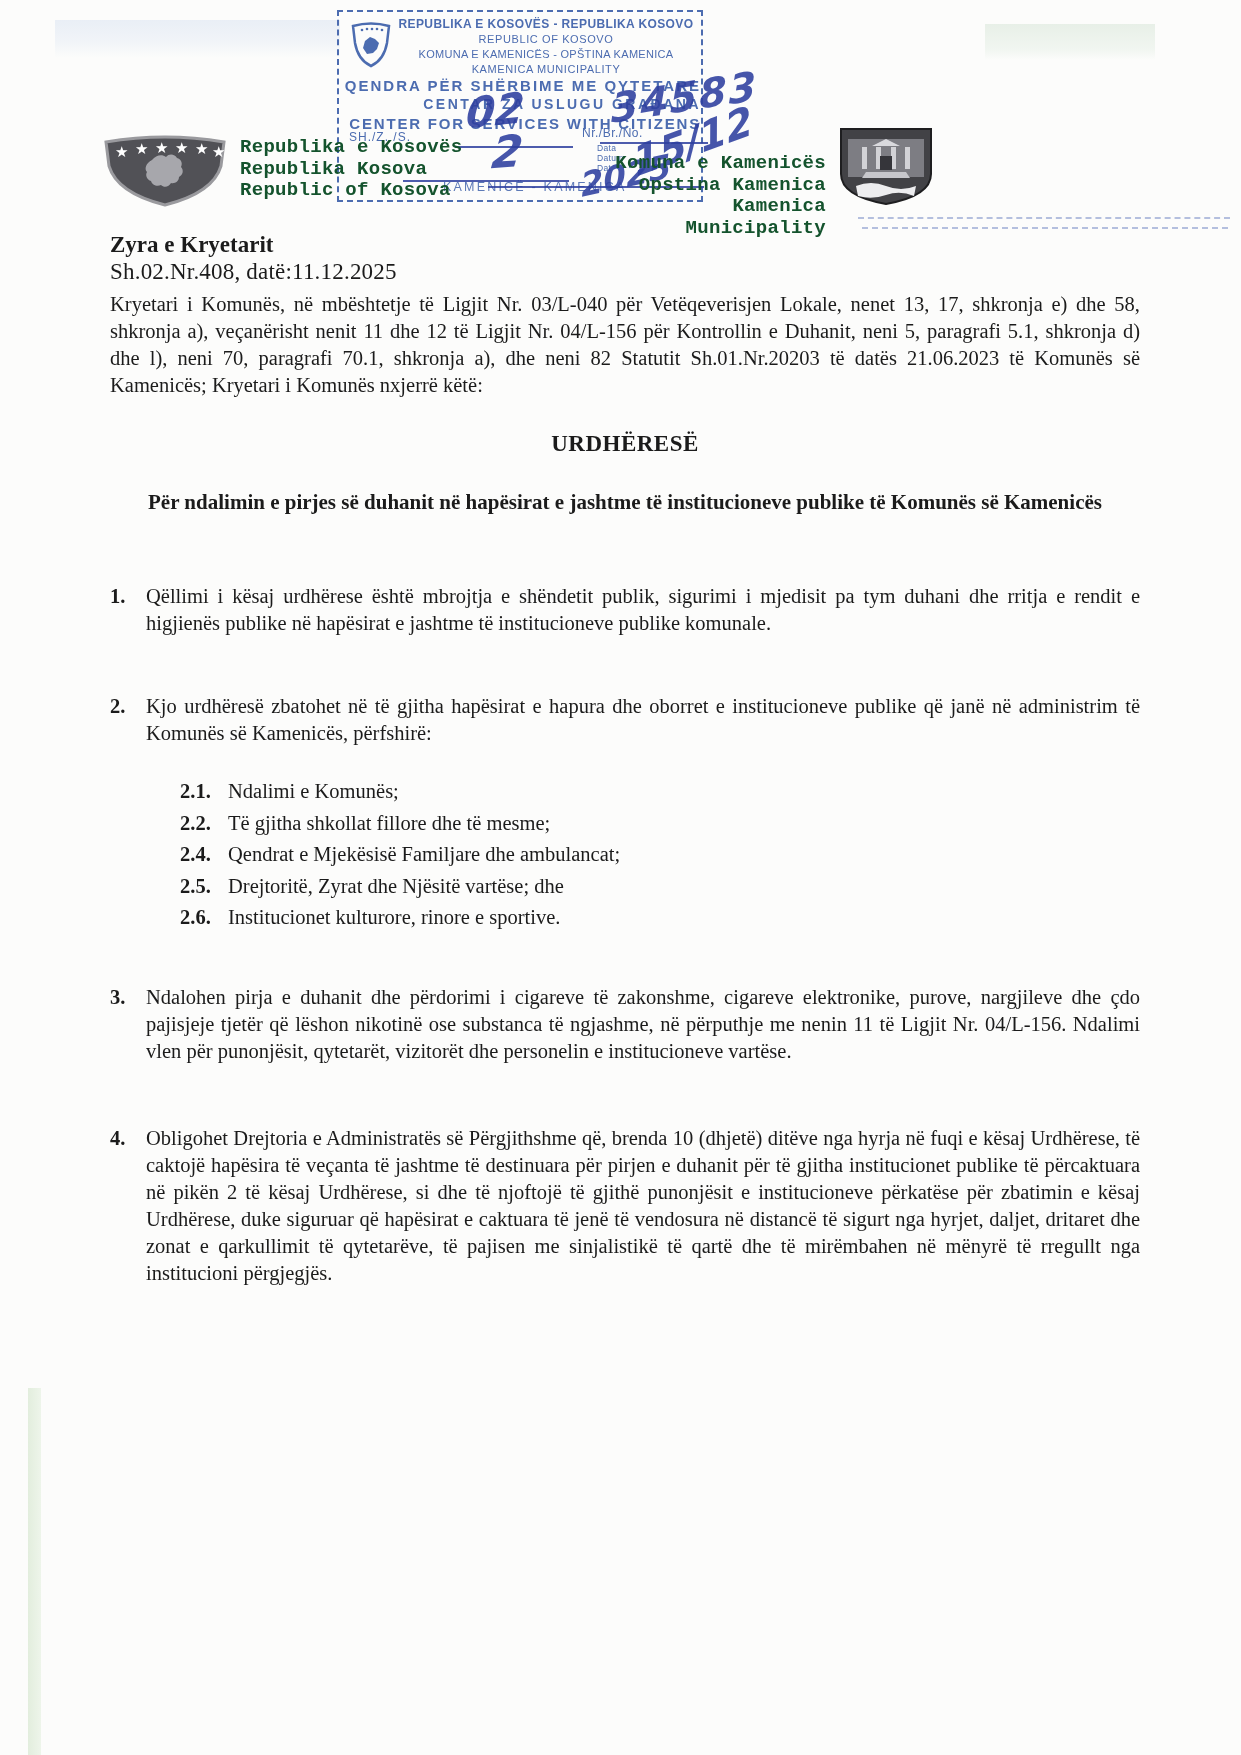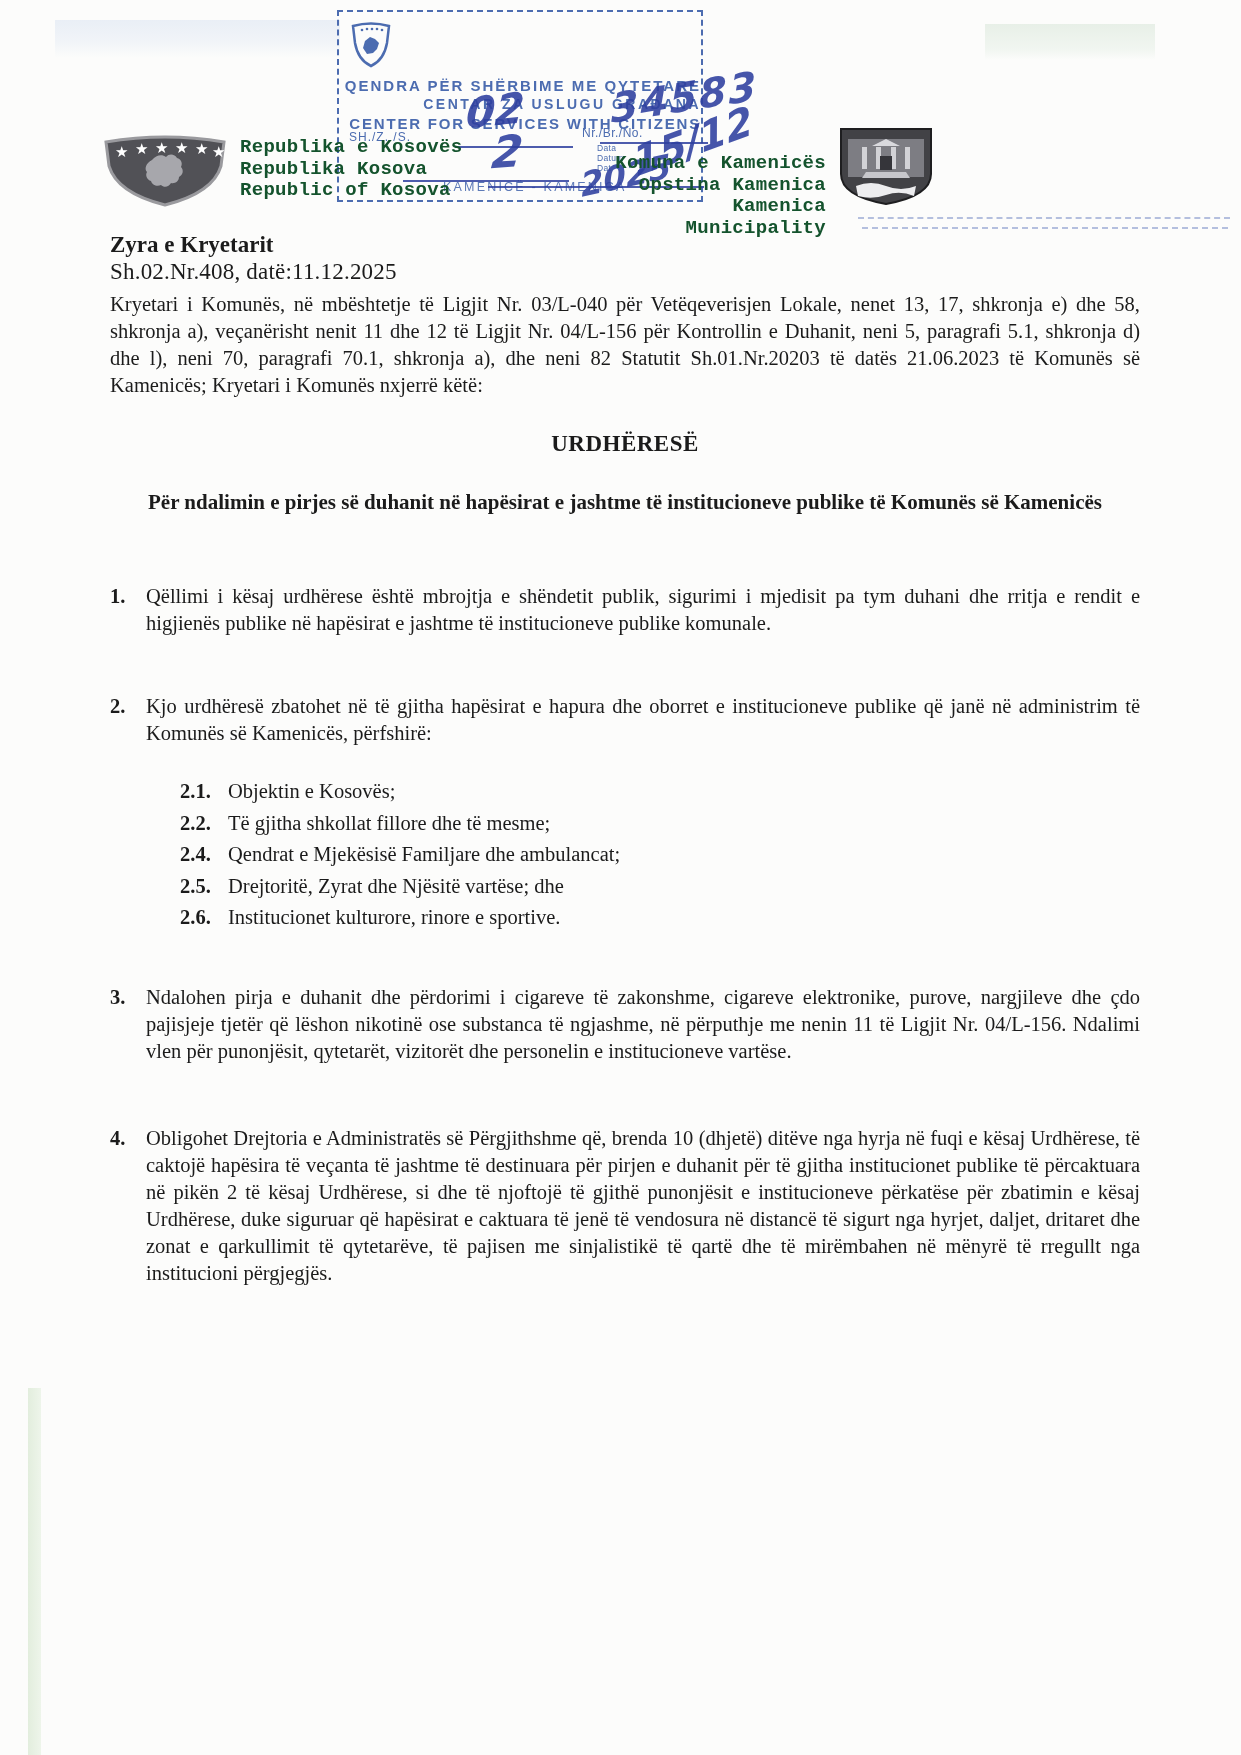--- a/index.html
+++ b/index.html
@@ -96,20 +96,26 @@
       <svg width="44" height="52" viewBox="0 0 44 52">
         <path d="M4 7 Q22 2 40 7 L38 24 Q35 41 22 47 Q9 41 6 24 Z" fill="none" stroke="#4c6cb0" stroke-width="2.5"></path>
         <circle cx="13" cy="11" r="1.3" fill="#4c6cb0"></circle>
           <circle cx="18" cy="10" r="1.3" fill="#4c6cb0"></circle>
         <circle cx="23" cy="10" r="1.3" fill="#4c6cb0"></circle>
           <circle cx="28" cy="10" r="1.3" fill="#4c6cb0"></circle>
         <circle cx="33" cy="11" r="1.3" fill="#4c6cb0"></circle>
         <path d="M16 22 l5 -4 5 2 4 4 -2 6 -4 4 -6 1 -4 -6 z" fill="#4c6cb0"></path>
       </svg>
     </span>
+    <div class="stamp-top">
+      <div class="l1">REPUBLIKA E KOSOVËS - REPUBLIKA KOSOVO</div>
+      <div class="l2">REPUBLIC OF KOSOVO</div>
+      <div class="l3">KOMUNA E KAMENICËS - OPŠTINA KAMENICA</div>
+      <div class="l4">KAMENICA MUNICIPALITY</div>
+    </div>
     <div class="stamp-center">
       <div class="c1">QENDRA PËR SHËRBIME ME QYTETARE</div>
       <div class="c2">CENTAR ZA USLUGU GRAĐANA</div>
       <div class="c3">CENTER FOR SERVICES WITH CITIZENS</div>
     </div>
     <div class="stamp-field-sh">SH./Z. /S.</div>
     <div class="stamp-field-no">Nr./Br./No.</div>
     <div class="stamp-dates">
       <div>Data</div>
       <div>Datum</div>
@@ -189,21 +195,21 @@
       </div>
 
       <div class="gap-2">
         <div class="item">
           <span class="num">2.</span>
           <span class="txt">Kjo urdhëresë zbatohet në të gjitha hapësirat e hapura dhe oborret e institucioneve publike që janë në administrim të Komunës së Kamenicës, përfshirë:</span>
         </div>
         <div class="sublist">
           <div class="subitem">
             <span class="num">2.1.</span>
-            <span class="txt">Objektin e Kosovës;</span>
+            <span class="txt">Ndalimi e Komunës;</span>
           </div>
           <div class="subitem">
             <span class="num">2.2.</span>
             <span class="txt">Të gjitha shkollat fillore dhe të mesme;</span>
           </div>
           <div class="subitem">
             <span class="num">2.4.</span>
             <span class="txt">Qendrat e Mjekësisë Familjare dhe ambulancat;</span>
           </div>
           <div class="subitem">

